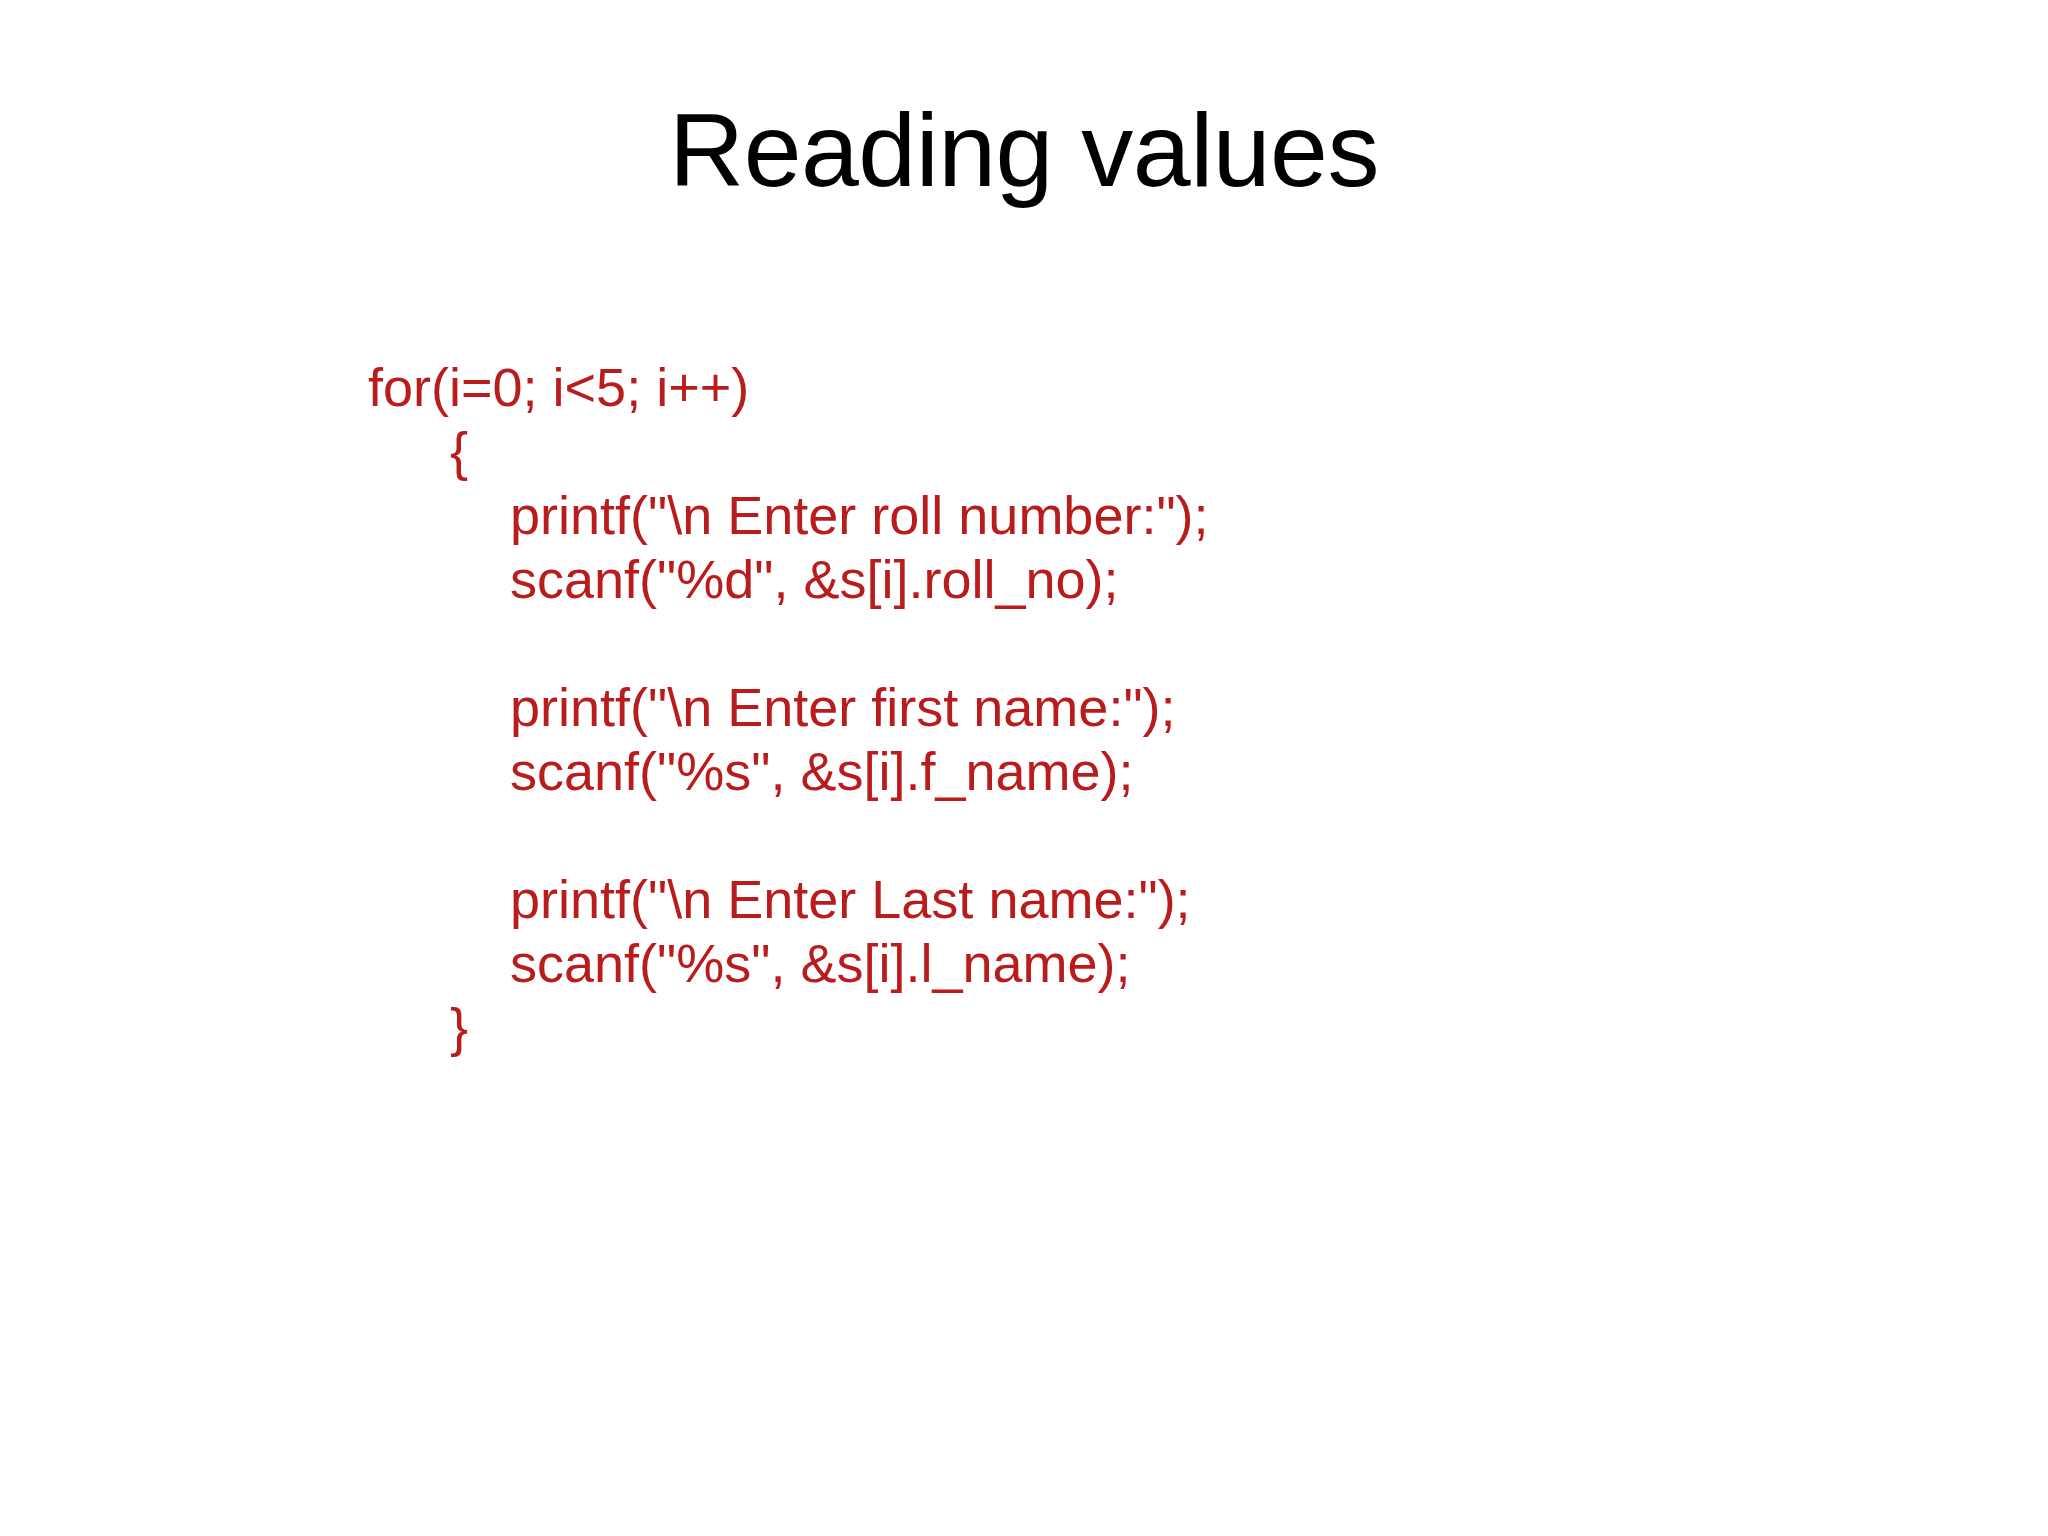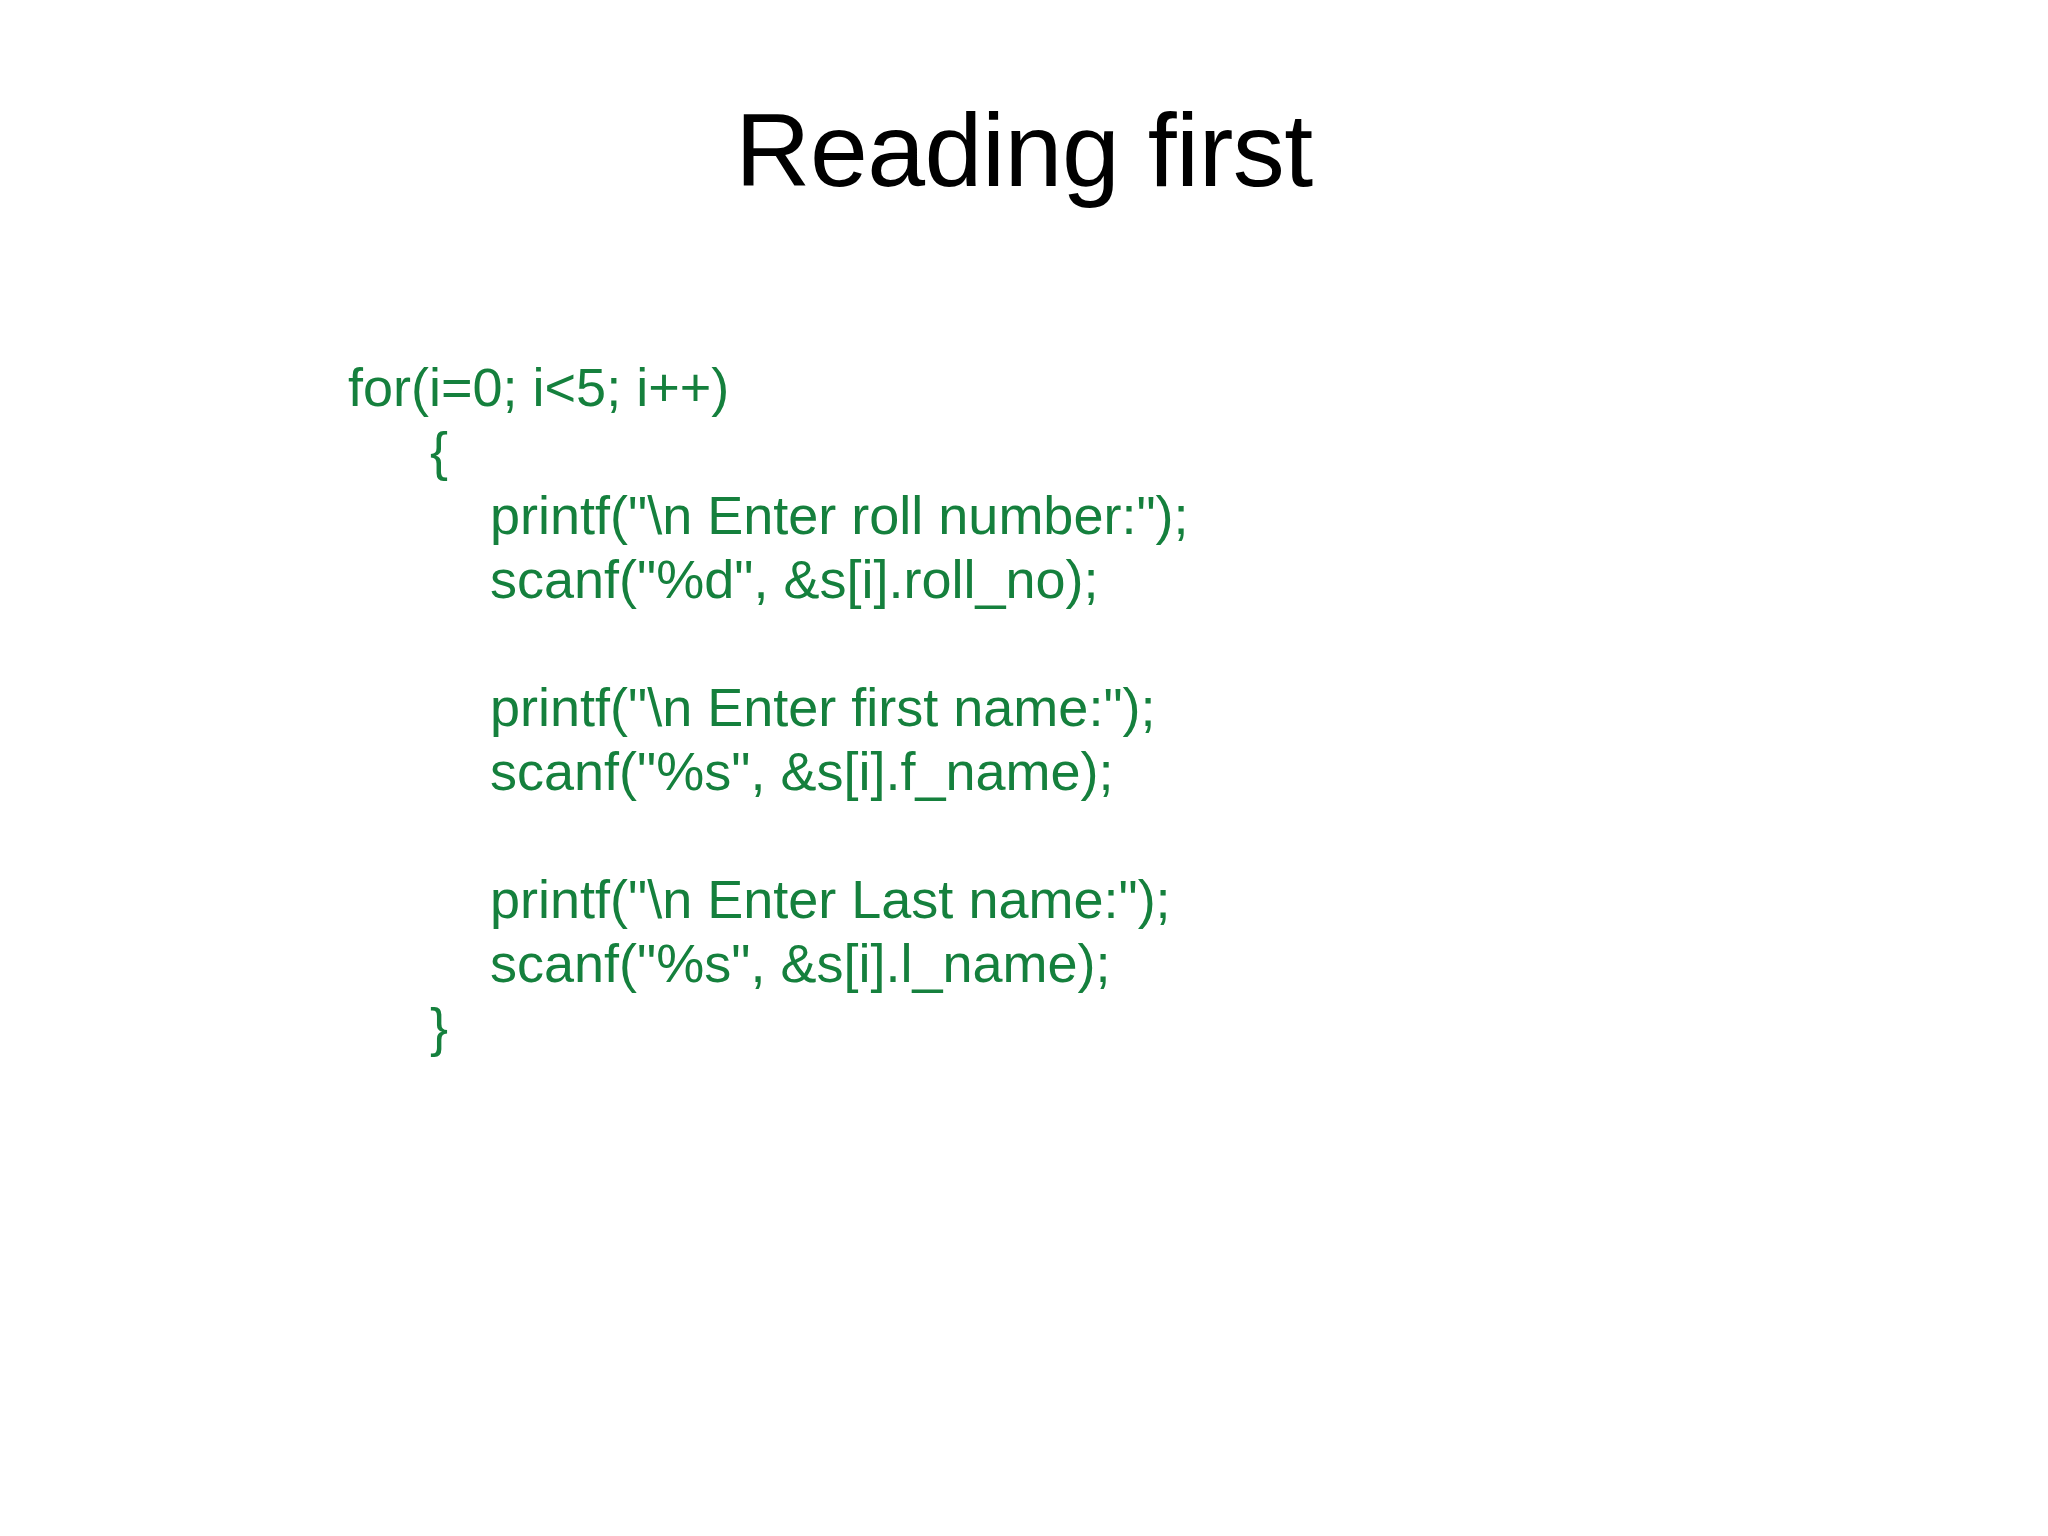--- a/index.html
+++ b/index.html
@@ -33,26 +33,26 @@
     font-weight: 400;
     line-height: 1.12;
     letter-spacing: -0.5px;
     color: #000000;
     white-space: pre;
   }
 
   
   .code-body {
     position: absolute;
-    left: 348px;
+    left: 368px;
     top: 355px;
     font-size: 54px;
     line-height: 64px;
     font-weight: 400;
-    color: #15803d;
+    color: #b91c1c;
     white-space: pre;
   }
 
   .code-line {
     white-space: pre;
     min-height: 64px;
   }
 
   .code-line.blank {
     height: 64px;
@@ -61,17 +61,17 @@
   
   .indent-0 { padding-left: 0px; }
   .indent-1 { padding-left: 82px; }
   .indent-2 { padding-left: 142px; }
 </style>
 </head>
 <body>
 
 <div class="slide">
 
-  <div class="slide-title">Reading first</div>
+  <div class="slide-title">Reading values</div>
 
   <div class="code-body"><div class="code-line indent-0">for(i=0; i&lt;5; i++)</div><div class="code-line indent-1">{</div><div class="code-line indent-2">printf("\n Enter roll number:");</div><div class="code-line indent-2">scanf("%d", &amp;s[i].roll_no);</div><div class="code-line indent-2 blank"></div><div class="code-line indent-2">printf("\n Enter first name:");</div><div class="code-line indent-2">scanf("%s", &amp;s[i].f_name);</div><div class="code-line indent-2 blank"></div><div class="code-line indent-2">printf("\n Enter Last name:");</div><div class="code-line indent-2">scanf("%s", &amp;s[i].l_name);</div><div class="code-line indent-1">}</div></div>
 
 </div>
 
 </body></html>

